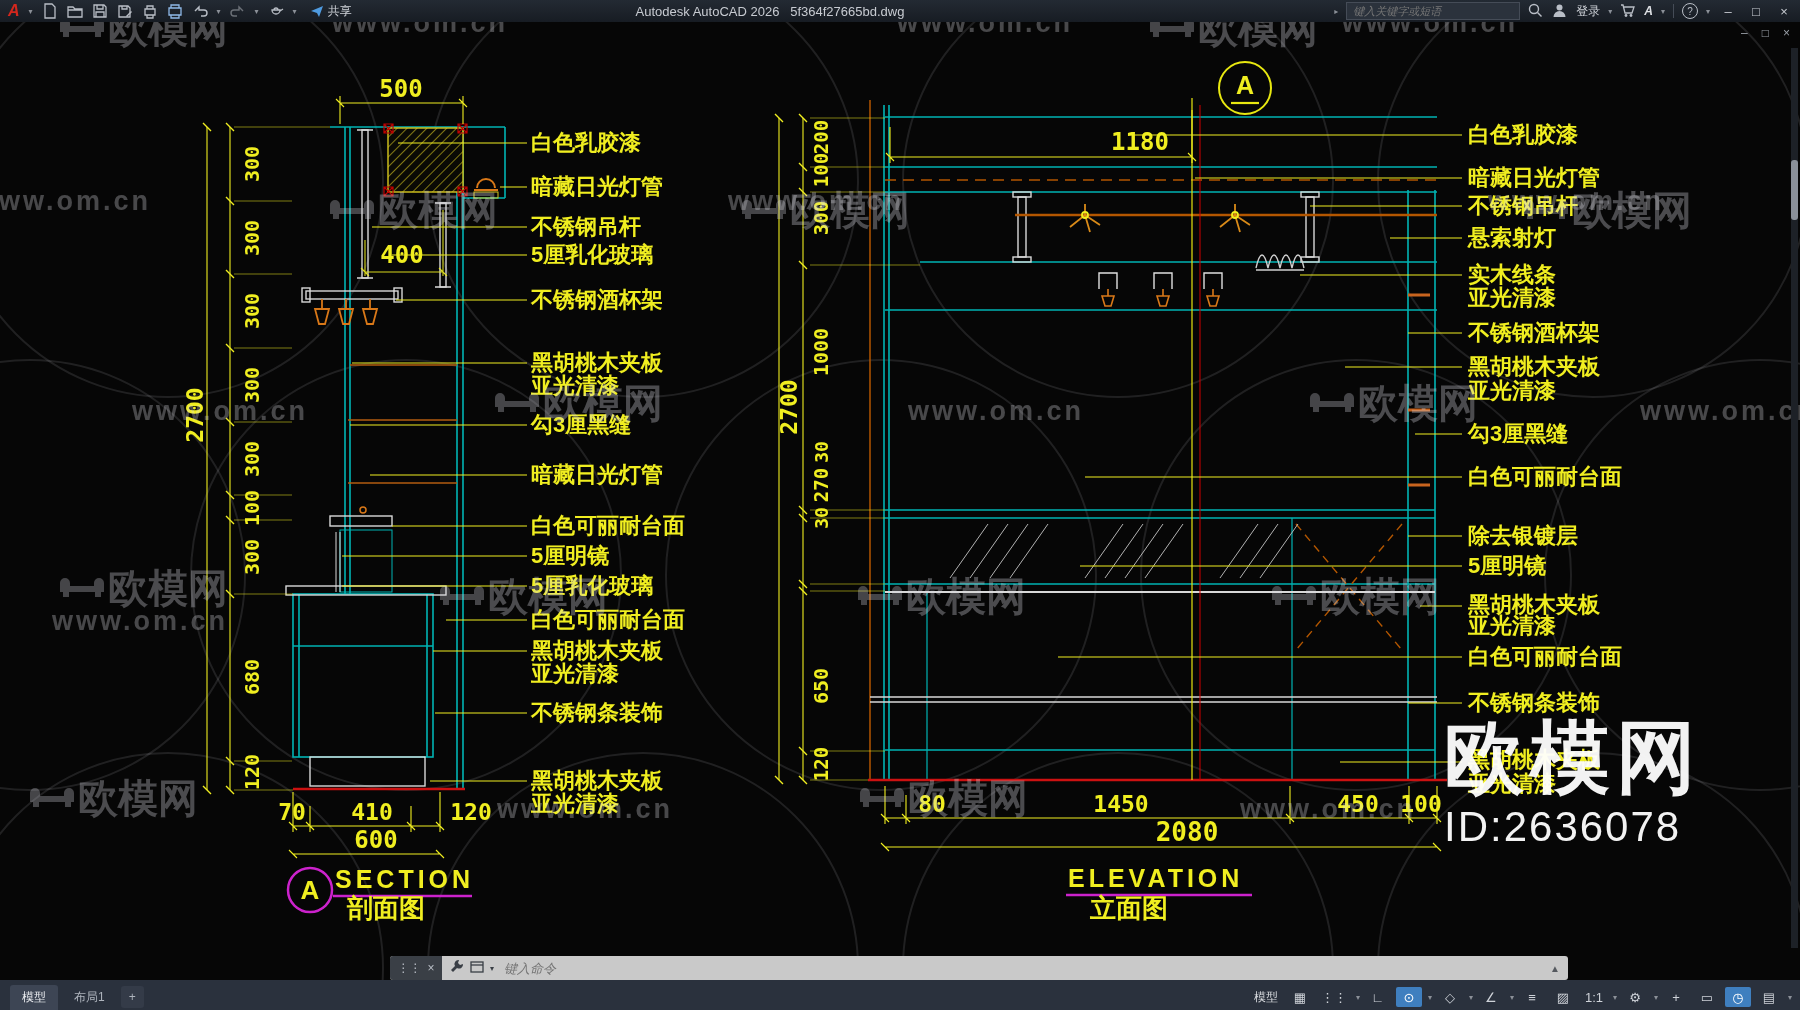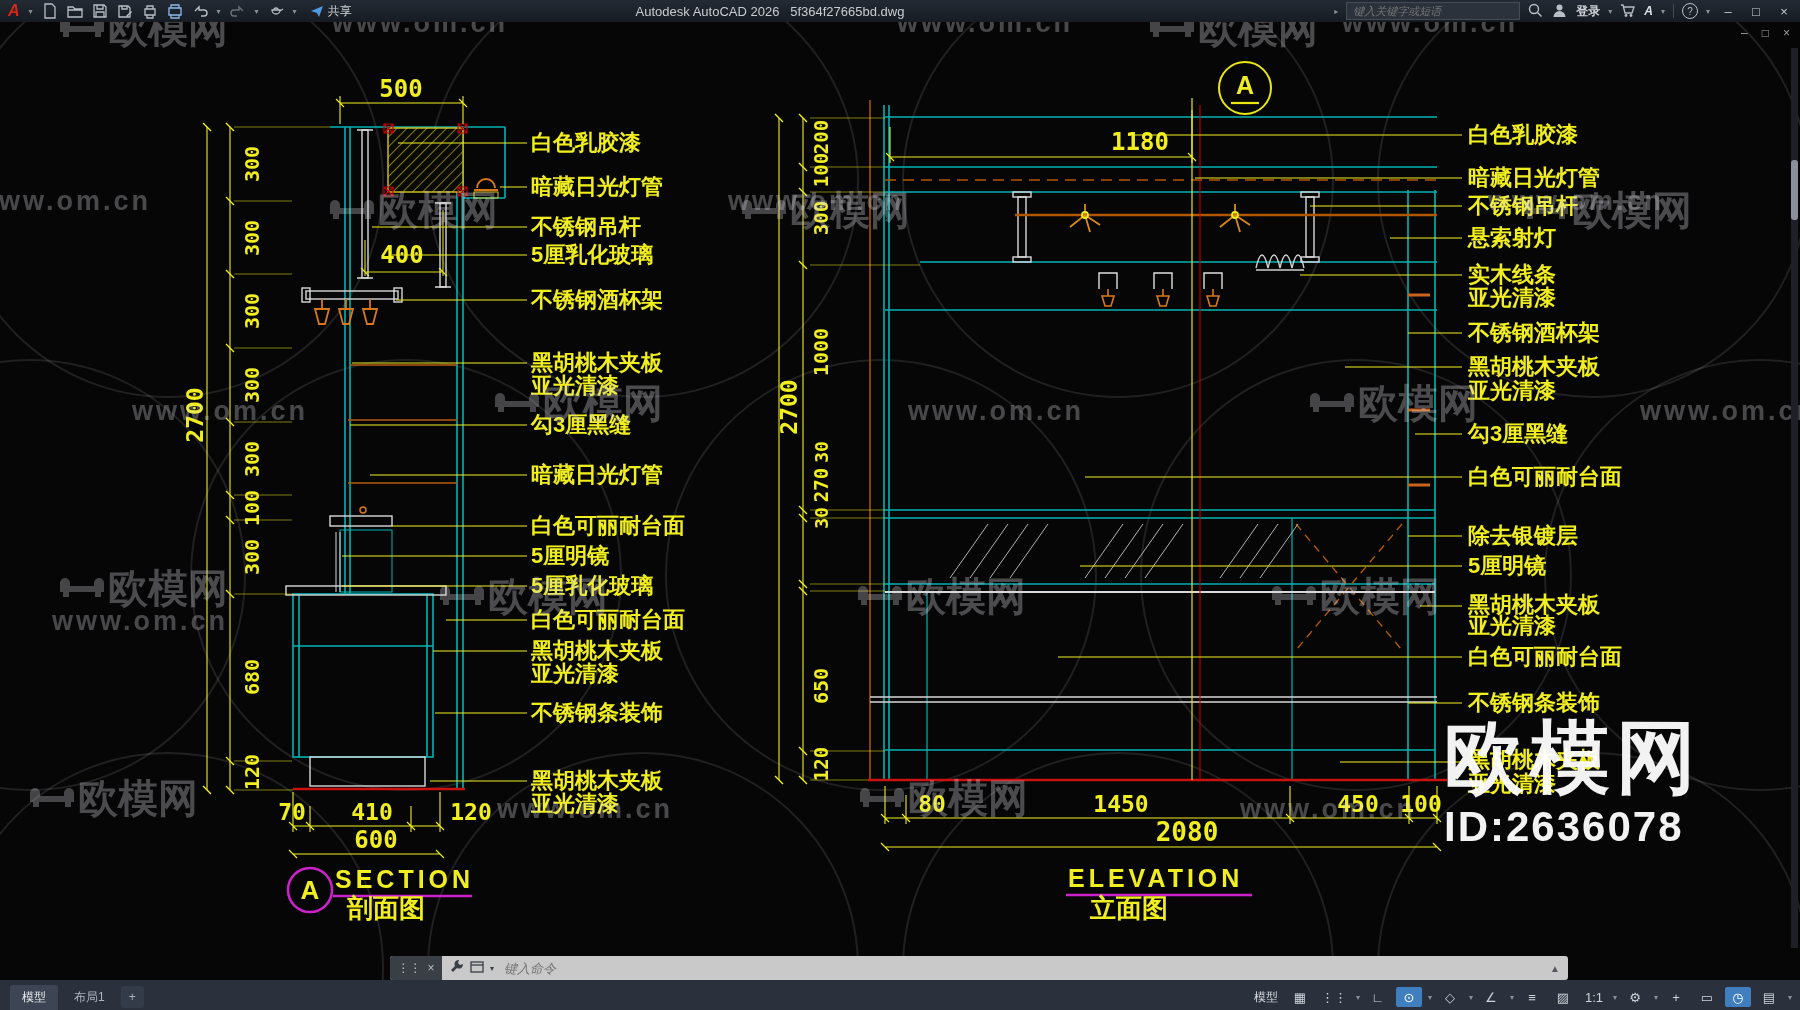--- a/index.html
+++ b/index.html
@@ -42,21 +42,21 @@
   .tab.plus{padding:4px 8px;background:#343b48;border-radius:3px;}
   .sb-right{position:absolute;right:8px;display:flex;align-items:center;gap:5px;}
   .sb-item{min-width:20px;height:20px;display:flex;align-items:center;justify-content:center;
            font-size:13px;color:#cfd3d9;padding:0 3px;border-radius:2px;}
   .sb-item.active{background:#3f7fbf;color:#fff;}
   .sb-caret{font-size:8px;color:#8b9098;margin-left:1px;}
   .sb-label{color:#d7dade;font-size:12px;margin-right:4px;}
   
   .bigbrand{position:absolute;left:1444px;top:712px;z-index:25;color:#fff;}
   .bigbrand .b1{font-size:80px;font-weight:bold;letter-spacing:6px;line-height:92px;opacity:.95;}
-  .bigbrand .b2{font-size:42px;letter-spacing:2px;line-height:46px;opacity:.95;font-weight:bold;}
+  .bigbrand .b2{font-size:42px;letter-spacing:2px;line-height:46px;opacity:.95;}
   svg text{user-select:none;}
 </style>
 </head>
 <body>
 
 <svg width="1800" height="1010" viewBox="0 0 1800 1010" style="position:absolute;left:0;top:0;">
 
   <defs>
     <pattern id="hatch" width="7" height="7" patternTransform="rotate(45)" patternUnits="userSpaceOnUse">
       <rect width="7" height="7" fill="#0a0a05"></rect>
@@ -451,21 +451,21 @@
           <circle cx="6" cy="6" r="4.5" fill="none" stroke="#b9bec6" stroke-width="1.4"></circle>
           <path d="M9.5,9.5 l4,4" stroke="#b9bec6" stroke-width="1.4"></path>
         </svg>
       </span>
     <span class="tb-ic">
         <svg width="15" height="15">
           <circle cx="7.5" cy="4.5" r="3" fill="#b9bec6"></circle>
           <path d="M1.5,14 a6,6 0 0 1 12,0 z" fill="#b9bec6"></path>
         </svg>
       </span>
-    <span style="color:#cfd3d9;font-weight:bold;">登录</span>
+    <span style="color:#cfd3d9;">登录</span>
     <span class="caret">▾</span>
     <span class="tb-ic">
         <svg width="16" height="15">
           <path d="M1,2 h2 l2,8 h7 l2,-6 h-10" fill="none" stroke="#b9bec6" stroke-width="1.3"></path>
           <circle cx="6" cy="12.5" r="1.4" fill="#b9bec6"></circle>
           <circle cx="11" cy="12.5" r="1.4" fill="#b9bec6"></circle>
         </svg>
       </span>
     <span style="color:#dfe2e6;font-weight:bold;font-style:italic;">A</span>
     <span class="caret">▾</span>

